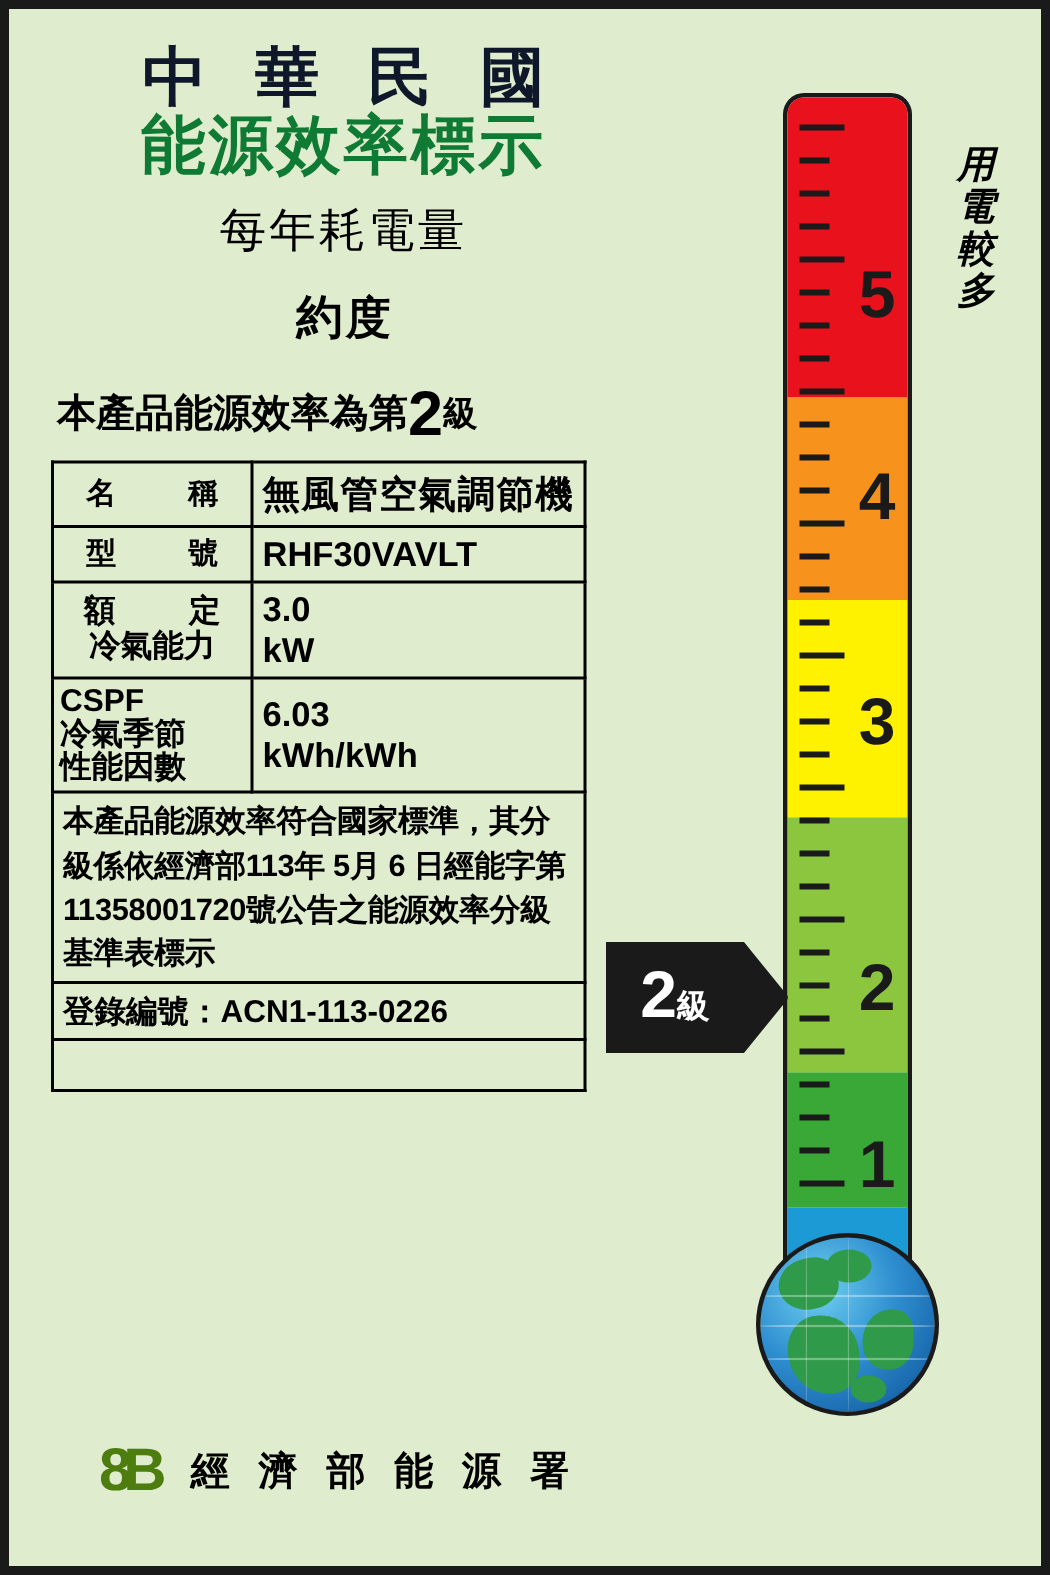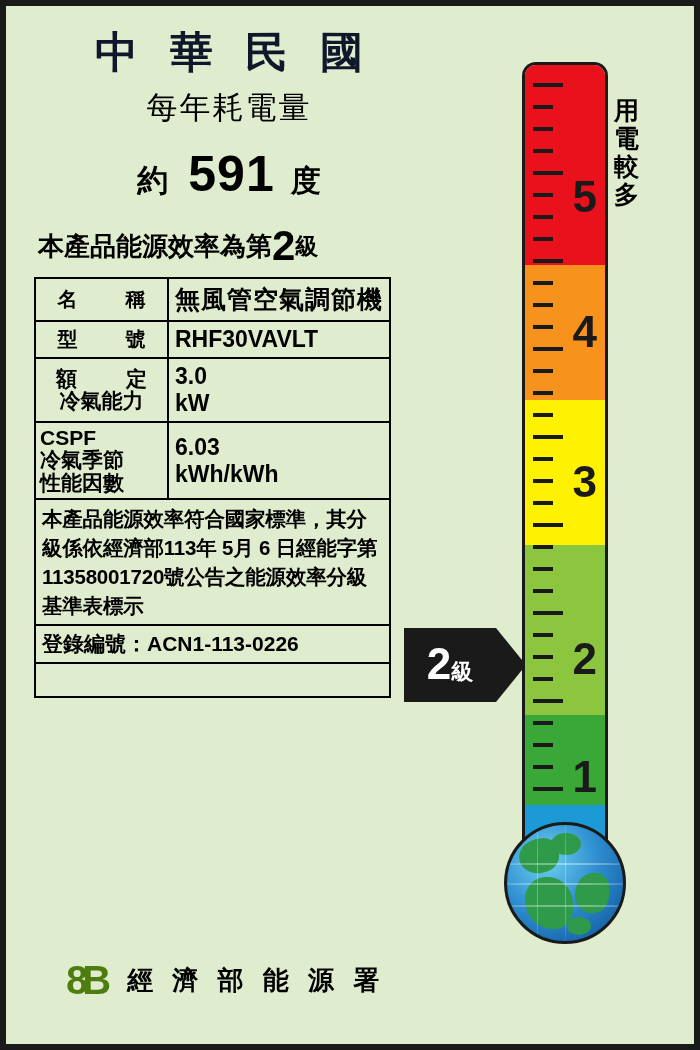--- a/index.html
+++ b/index.html
@@ -237,36 +237,36 @@
 
   .side {
     position: absolute;
     font-size: 25px;
     font-weight: bold;
     line-height: 1.12;
     letter-spacing: 1px;
     text-align: center;
     width: 30px;
   }
-  .side-top  { left: 606px; top: 90px; }
+  .side-top  { left: 630px; top: 90px; font-style: italic; }
   .side-bot  { left: 630px; top: 720px; }
 </style>
 </head>
 <body>
 
 <div id="label">
 
   <div class="left">
 
     <div class="title1">中 華 民 國</div>
+    <div class="title2">能源效率標示</div>
     <div class="subtitle">每年耗電量</div>
 
     <div class="consume-row">
       <span class="approx">約</span>
-      <span class="value">591</span>
       <span class="unit">度</span>
     </div>
 
     <div class="grade-row">
       <span class="gtext">本產品能源效率為第</span>
       <span class="gnum">2</span>
       <span class="gsuffix">級</span>
     </div>
 
     <table class="spec">

